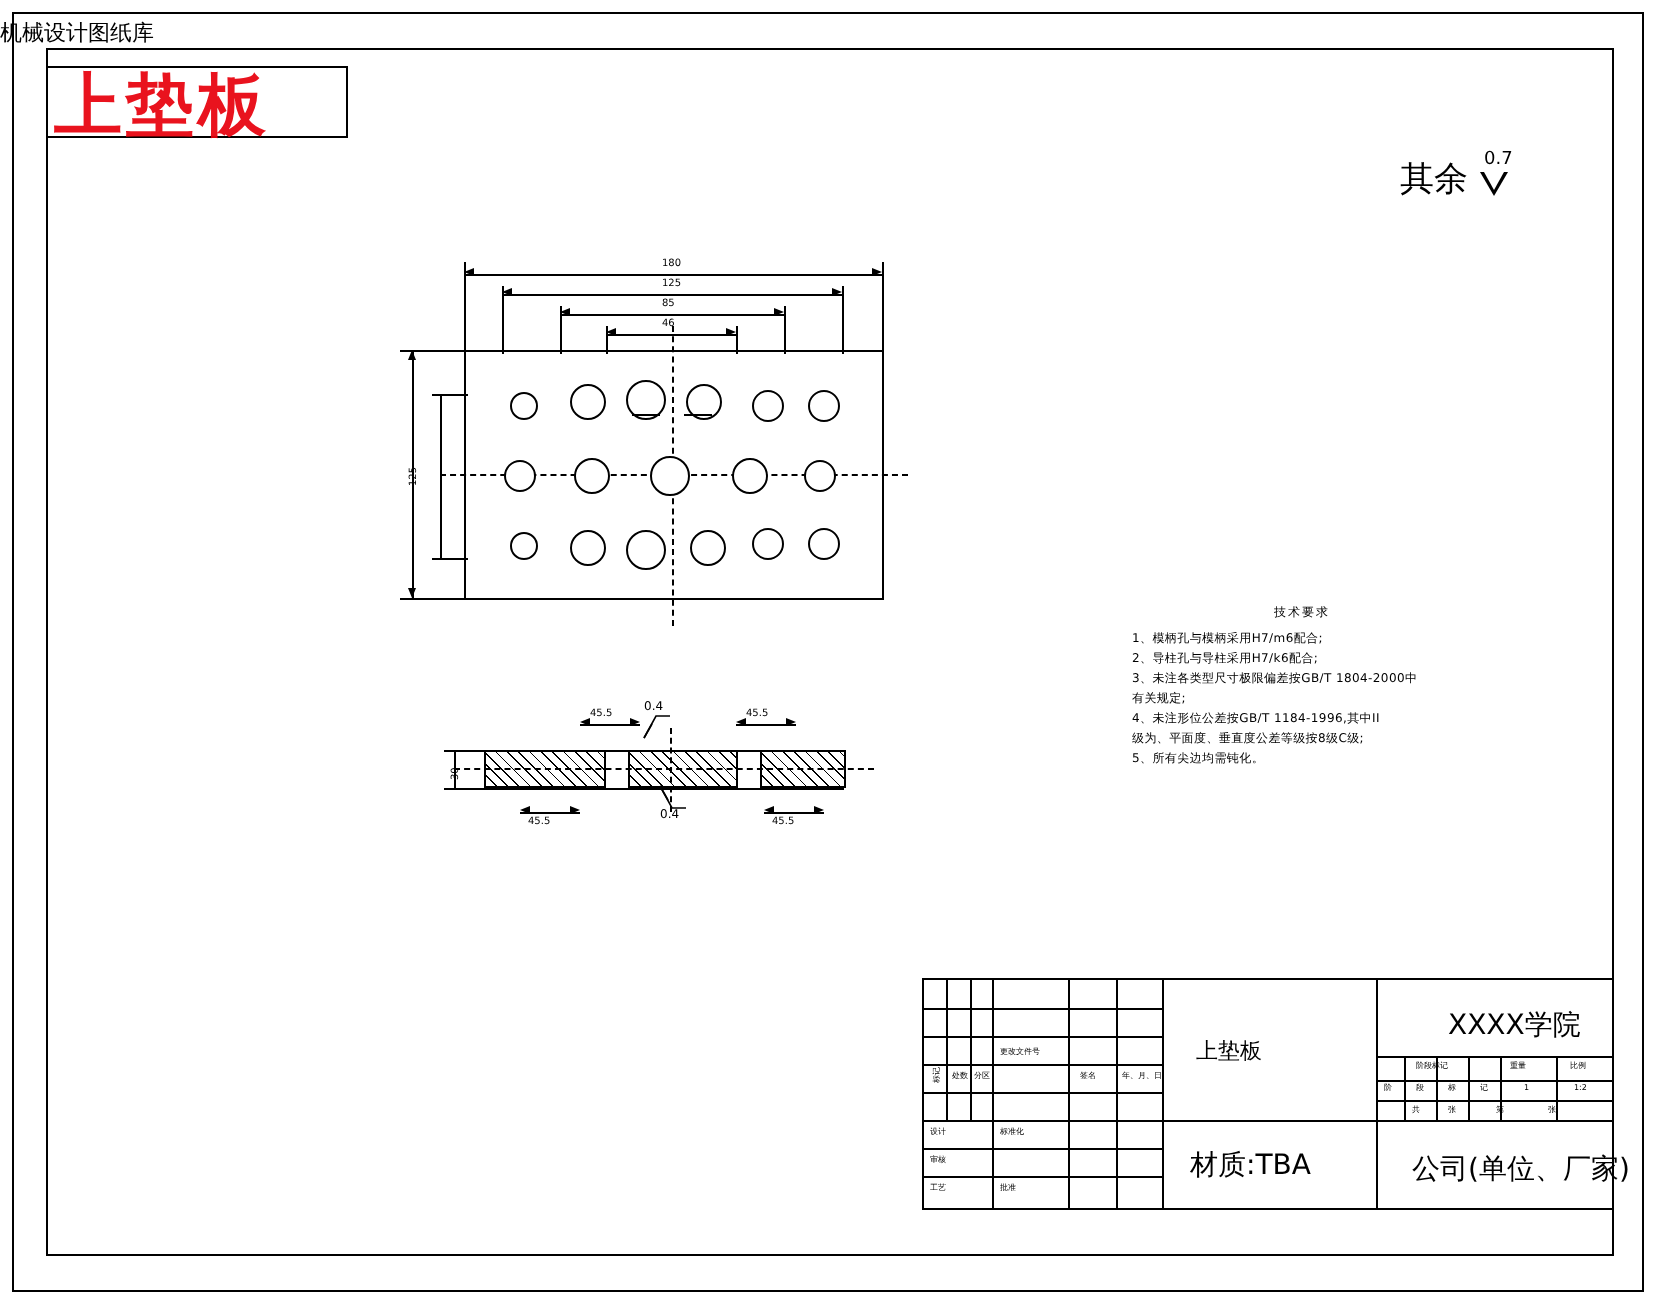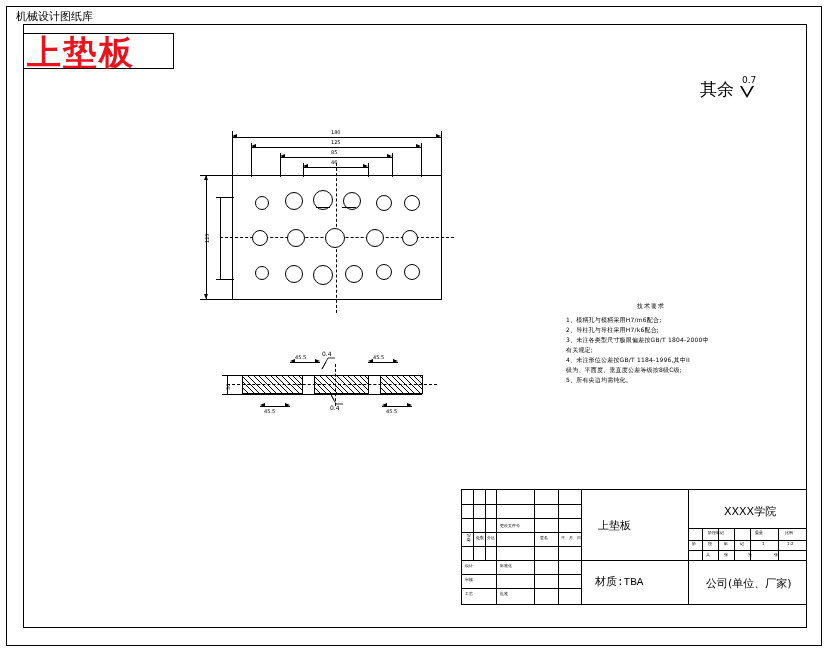--- a/index.html
+++ b/index.html
@@ -40,21 +40,21 @@
   
   #tl-box {
     position: absolute;
     left: 23px; top: 33px;
     width: 151px; height: 36px;
     border: 1px solid #000;
     box-sizing: border-box;
   }
   #tl-box-text {
     position: absolute;
-    left: 16px; top: 9px;
+    left: 0; top: 9px;
     font-size: 11px;
     color: #000;
     letter-spacing: 0px;
     white-space: nowrap;
     font-family: Liberation Sans, sans-serif;
   }
   #watermark {
     position: absolute;
     left: 27px; top: 30px;
     font-size: 34px;
@@ -223,21 +223,21 @@
     position: absolute;
     font-family: "DejaVu Sans", sans-serif;
     color: #000;
     white-space: nowrap;
   }
   .tb-line-h { position: absolute; background: #000; height: 1px; }
   .tb-line-v { position: absolute; background: #000; width: 1px; }
   .tb-big {
     font-size: 11px;
   }
-  .tb-mid { font-size: 11px; }
+  .tb-mid { font-size: 14px; }
   .tb-xs { font-size: 4px; }
   .vtext {
     transform: rotate(-90deg);
     transform-origin: 50% 50%;
     display: inline-block;
   }
 </style>
 </head>
 <body>
 
@@ -424,21 +424,21 @@
     <div class="cell-text tb-xs" style="left:78px; top:45px;">签名</div>
     <div class="cell-text tb-xs" style="left:99px; top:45px;">年、月、日</div>
 
     <div class="cell-text tb-xs" style="left:3px; top:73px;">设计</div>
     <div class="cell-text tb-xs" style="left:3px; top:87px;">审核</div>
     <div class="cell-text tb-xs" style="left:3px; top:101px;">工艺</div>
     <div class="cell-text tb-xs" style="left:38px; top:73px;">标准化</div>
     <div class="cell-text tb-xs" style="left:38px; top:101px;">批准</div>
 
     <div class="cell-text tb-big" style="left:136px; top:28px;">上垫板</div>
-    <div class="cell-text tb-mid" style="left:133px; top:84px;font-family:Liberation Mono, monospace;">材质:TBA</div>
+    <div class="cell-text tb-mid" style="left:133px; top:84px;">材质:TBA</div>
 
     <div class="cell-text tb-mid" style="left:262px; top:14px;">XXXX学院</div>
     <div class="cell-text tb-mid" style="left:244px; top:86px;">公司(单位、厂家)</div>
 
     <div class="tb-line-h" style="left:226px; top:38px; width:118px;"></div>
     <div class="tb-line-h" style="left:226px; top:50px; width:118px;"></div>
     <div class="tb-line-h" style="left:226px; top:60px; width:118px;"></div>
     <div class="tb-line-v" style="left:240px; top:38px; height:32px;"></div>
     <div class="tb-line-v" style="left:256px; top:38px; height:32px;"></div>
     <div class="tb-line-v" style="left:272px; top:38px; height:32px;"></div>

